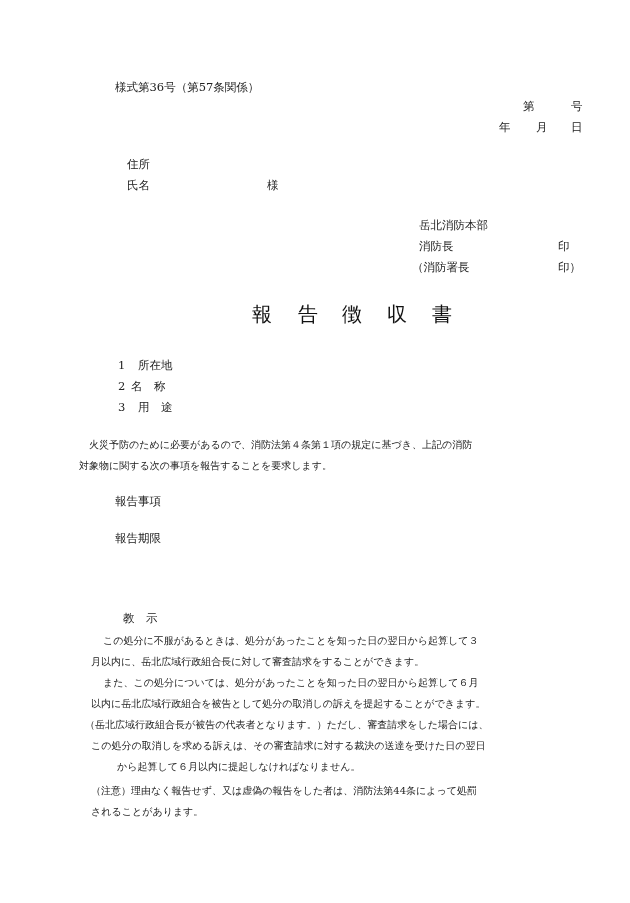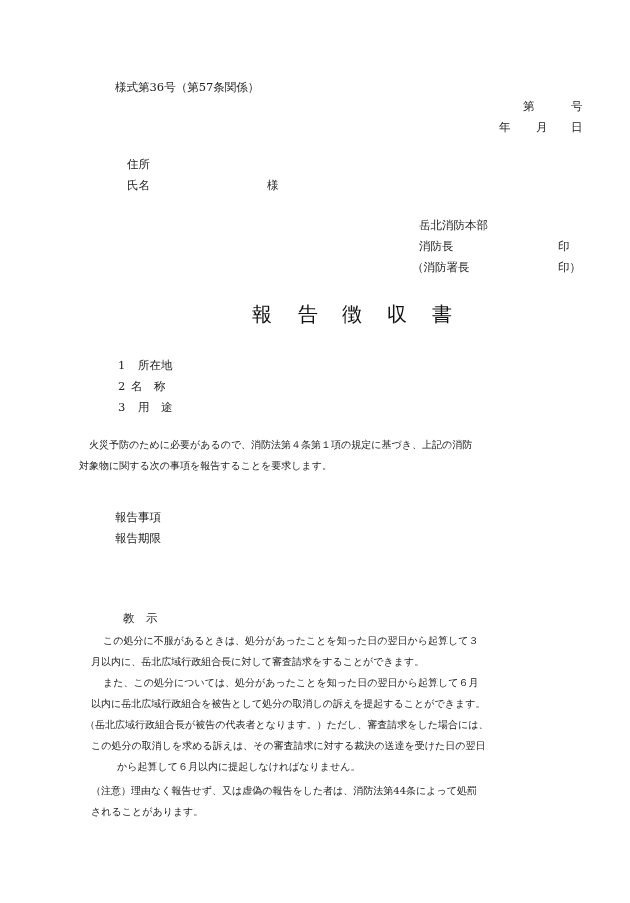--- a/index.html
+++ b/index.html
@@ -48,21 +48,21 @@
 <div class="abs" style="left:82px;top:360px;">1</div>
 <div class="abs" style="left:102px;top:360px;">所在地</div>
 <div class="abs" style="left:82px;top:381px;">2</div>
 <div class="abs" style="left:95px;top:381px;text-align:right;">名　称</div>
 <div class="abs" style="left:82px;top:402px;">3</div>
 <div class="abs" style="left:102px;top:402px;">用　途</div>
 
 <div class="line" style="left:79px;top:438px;">　火災予防のために必要があるので、消防法第４条第１項の規定に基づき、上記の消防</div>
 <div class="line" style="left:79px;top:459px;">対象物に関する次の事項を報告することを要求します。</div>
 
-<div class="abs" style="left:79px;top:512px;">報告事項</div>
+<div class="abs" style="left:79px;top:496px;">報告事項</div>
 <div class="abs" style="left:79px;top:533px;">報告期限</div>
 
 <div class="abs" style="left:87px;top:613px;">教　示</div>
 <div class="line" style="left:103px;top:634px;">この処分に不服があるときは、処分があったことを知った日の翌日から起算して３</div>
 <div class="line" style="left:91px;top:655px;">月以内に、岳北広域行政組合長に対して審査請求をすることができます。</div>
 <div class="line" style="left:103px;top:676px;">また、この処分については、処分があったことを知った日の翌日から起算して６月</div>
 <div class="line" style="left:91px;top:697px;">以内に岳北広域行政組合を被告として処分の取消しの訴えを提起することができます。</div>
 <div class="line" style="left:85px;top:718px;">（岳北広域行政組合長が被告の代表者となります。）ただし、審査請求をした場合には、</div>
 <div class="line" style="left:91px;top:739px;">この処分の取消しを求める訴えは、その審査請求に対する裁決の送達を受けた日の翌日</div>
 <div class="line" style="left:91px;top:760px;margin-left:26px;">から起算して６月以内に提起しなければなりません。</div>

